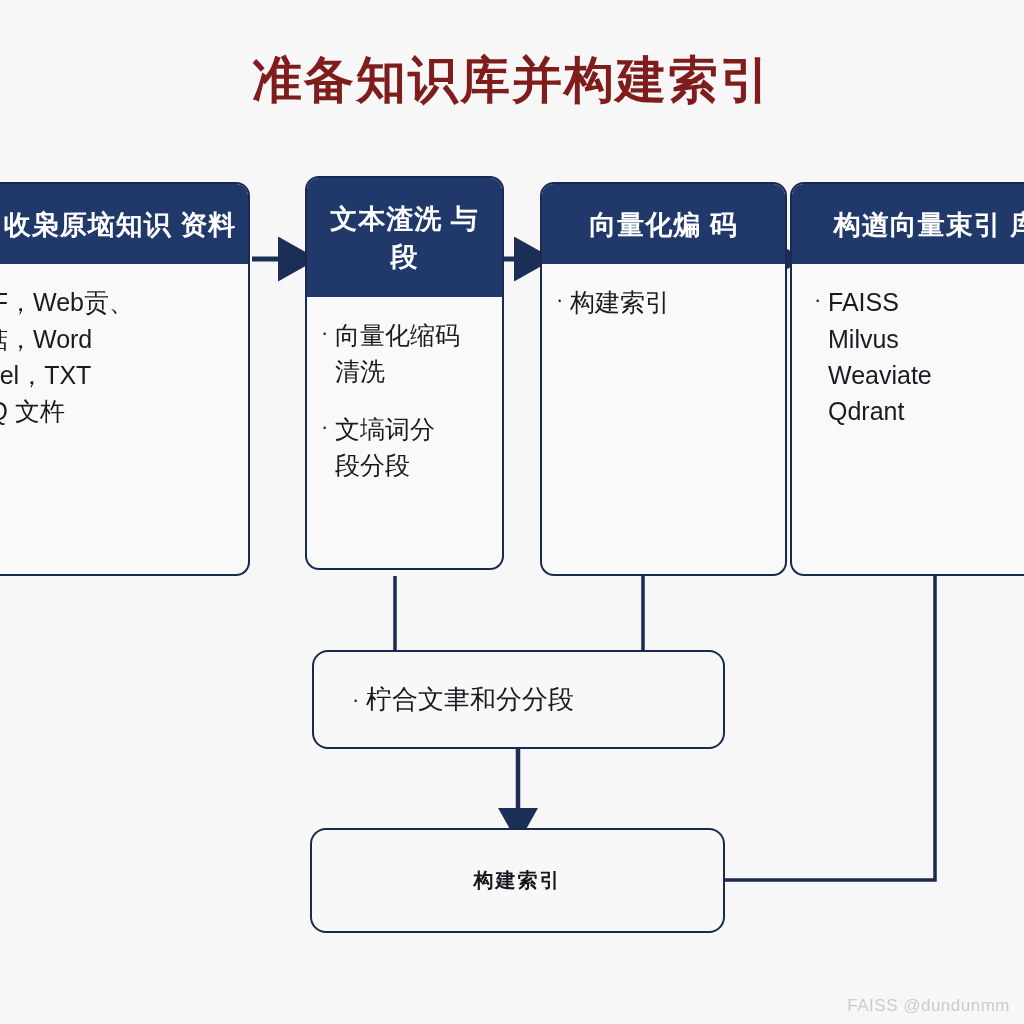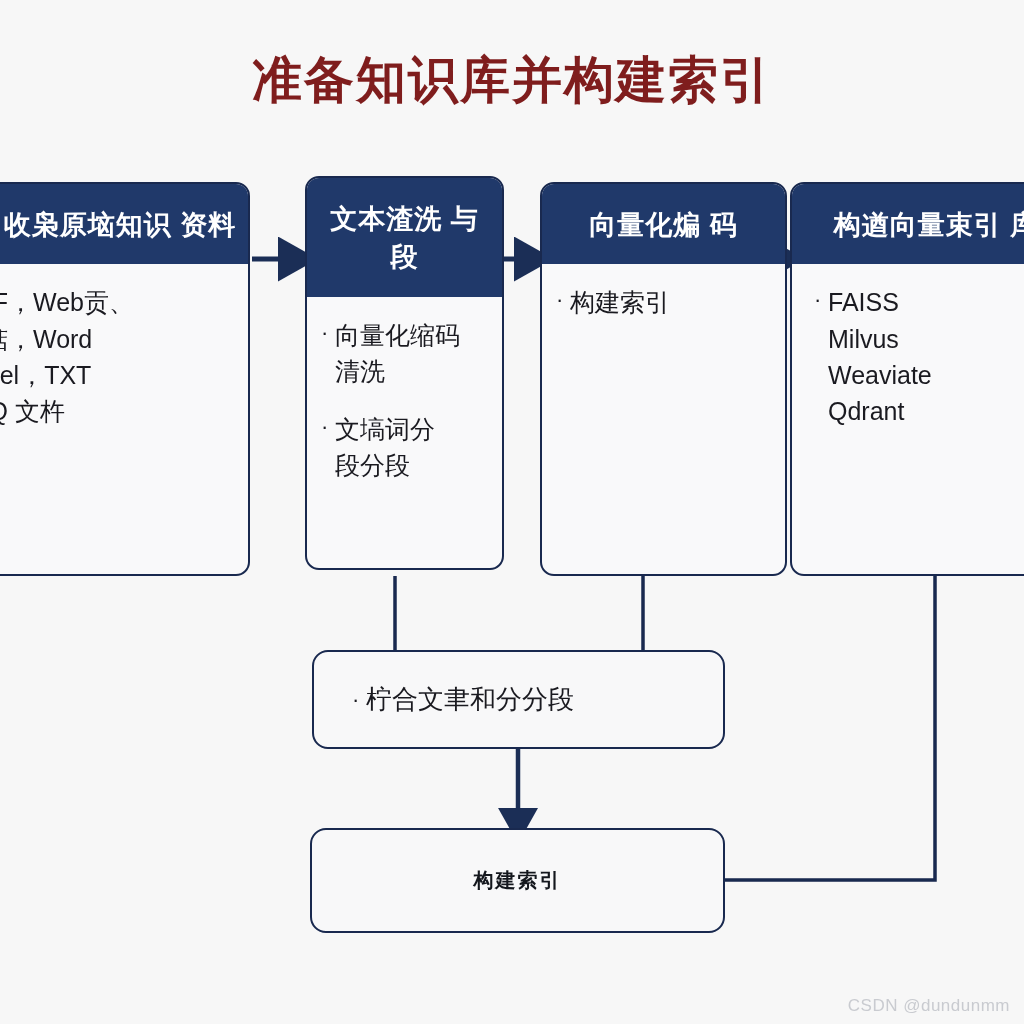--- a/index.html
+++ b/index.html
@@ -236,15 +236,15 @@
 
   <div class="plain-card" id="card-chunk">
     <span class="bullet-dot">·</span>
     <span class="chunk-line">柠合文聿和分分段</span>
   </div>
 
   <div class="plain-card" id="card-index">
     <span class="index-label">构建索引</span>
   </div>
 
-  <div class="watermark">CSDN @dundunmm</div>
+  <div class="watermark">FAISS @dundunmm</div>
 
 </div>
 
 </body></html>

